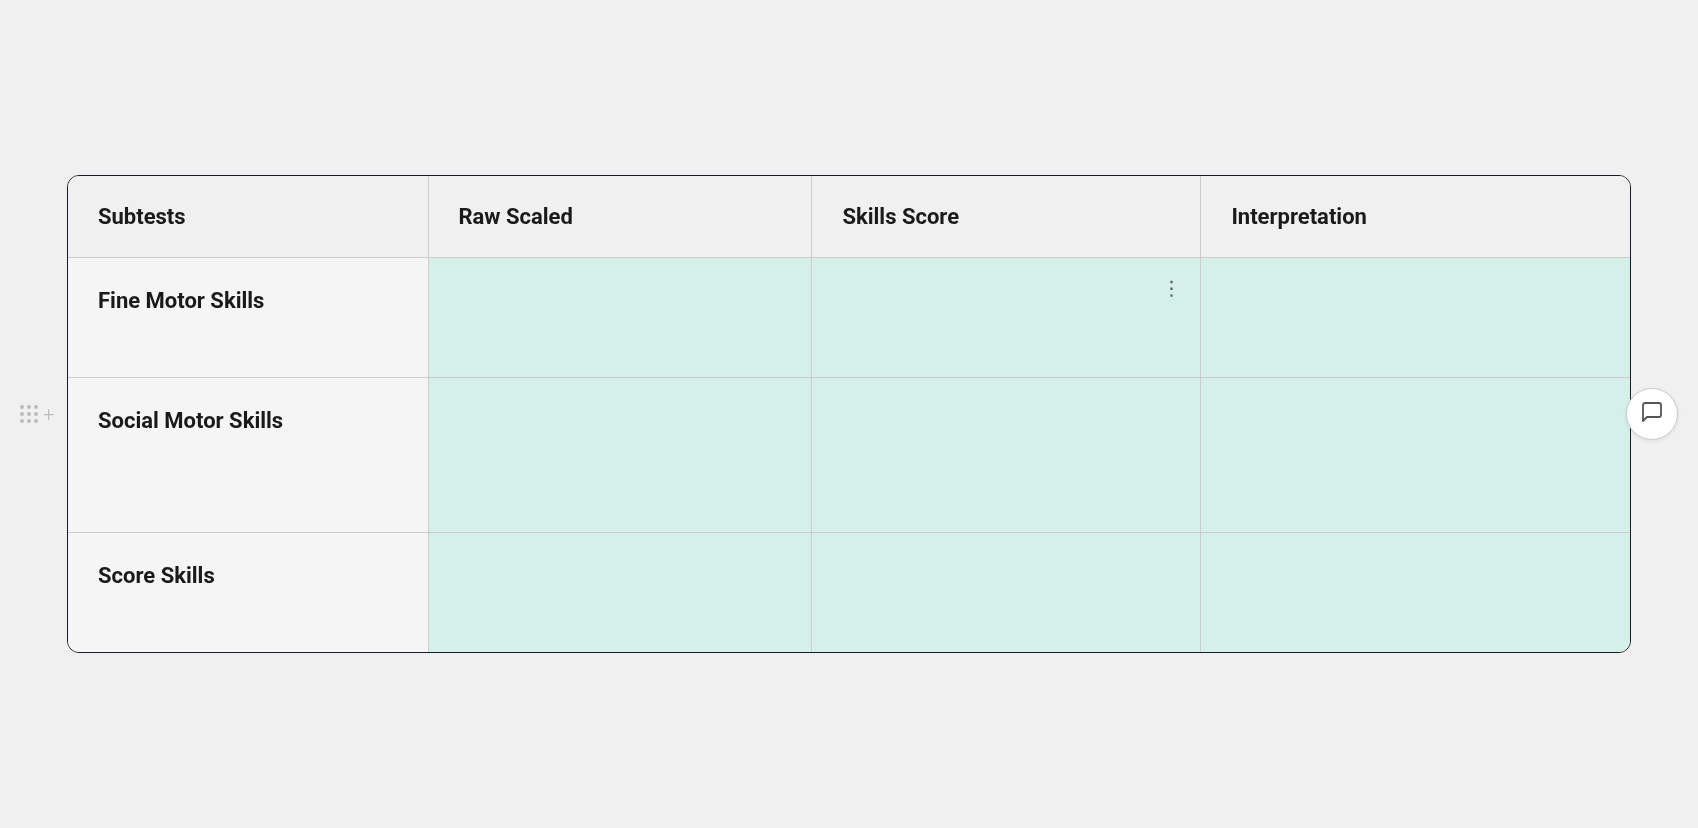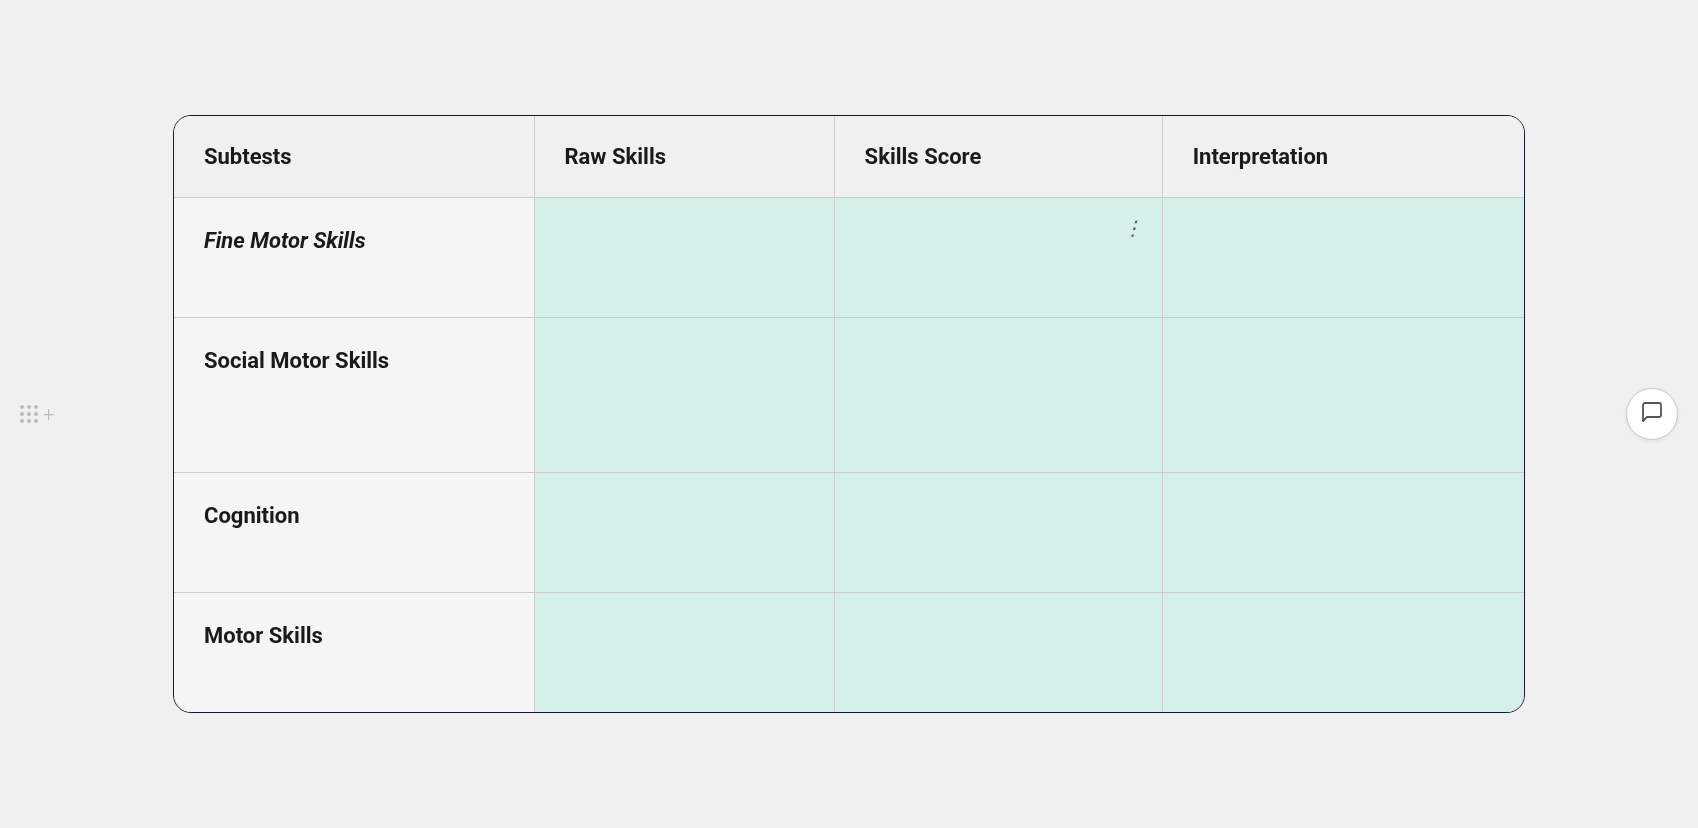--- a/index.html
+++ b/index.html
@@ -54,23 +54,23 @@
       background-color: #bbb;
     }
 
     .plus-icon {
       font-size: 20px;
       color: #bbb;
       font-weight: 300;
     }
 
     .table-container {
-      width: 1352px;
+      width: 1564px;
       border: 1.5px solid #1a1a2e;
-      border-radius: 18px;
+      border-radius: 12px;
       overflow: hidden;
       background: #fdba74;
     }
 
     table {
       width: 100%;
       border-collapse: collapse;
     }
 
     thead tr {
@@ -153,21 +153,20 @@
     }
 
     .comment-icon svg {
       width: 24px;
       height: 24px;
     }
 
     
     tbody tr:nth-child(1) td {
       height: 120px;
-      font-style: italic;
     }
     tbody tr:nth-child(2) td {
       height: 155px;
     }
     tbody tr:nth-child(3) td {
       height: 120px;
     }
     tbody tr:nth-child(4) td {
       height: 120px;
     }
@@ -190,21 +189,21 @@
       <div class="drag-dot"></div>
     </div>
     <span class="plus-icon">+</span>
   </div>
 
   <div class="table-container">
     <table>
       <thead>
         <tr>
           <th>Subtests</th>
-          <th>Raw Skills</th>
+          <th>Raw Scaled</th>
           <th>Skills Score</th>
           <th>Interpretation</th>
         </tr>
       </thead>
       <tbody>
 
         <tr>
           <td class="subtests-col">
             <span>Fine Motor Skills</span>
           </td>
@@ -222,35 +221,24 @@
             <span>Social Motor Skills</span>
           </td>
           <td class="data-col">
           </td>
           <td class="data-col">
           </td>
           <td class="data-col">
           </td>
         </tr>
 
+
         <tr>
           <td class="subtests-col">
-            <span>Cognition</span>
-          </td>
-          <td class="data-col">
-          </td>
-          <td class="data-col">
-          </td>
-          <td class="data-col">
-          </td>
-        </tr>
-
-        <tr>
-          <td class="subtests-col">
-            <span>Motor Skills</span>
+            <span>Score Skills</span>
           </td>
           <td class="data-col">
           </td>
           <td class="data-col">
           </td>
           <td class="data-col">
           </td>
         </tr>
       </tbody>
     </table>

